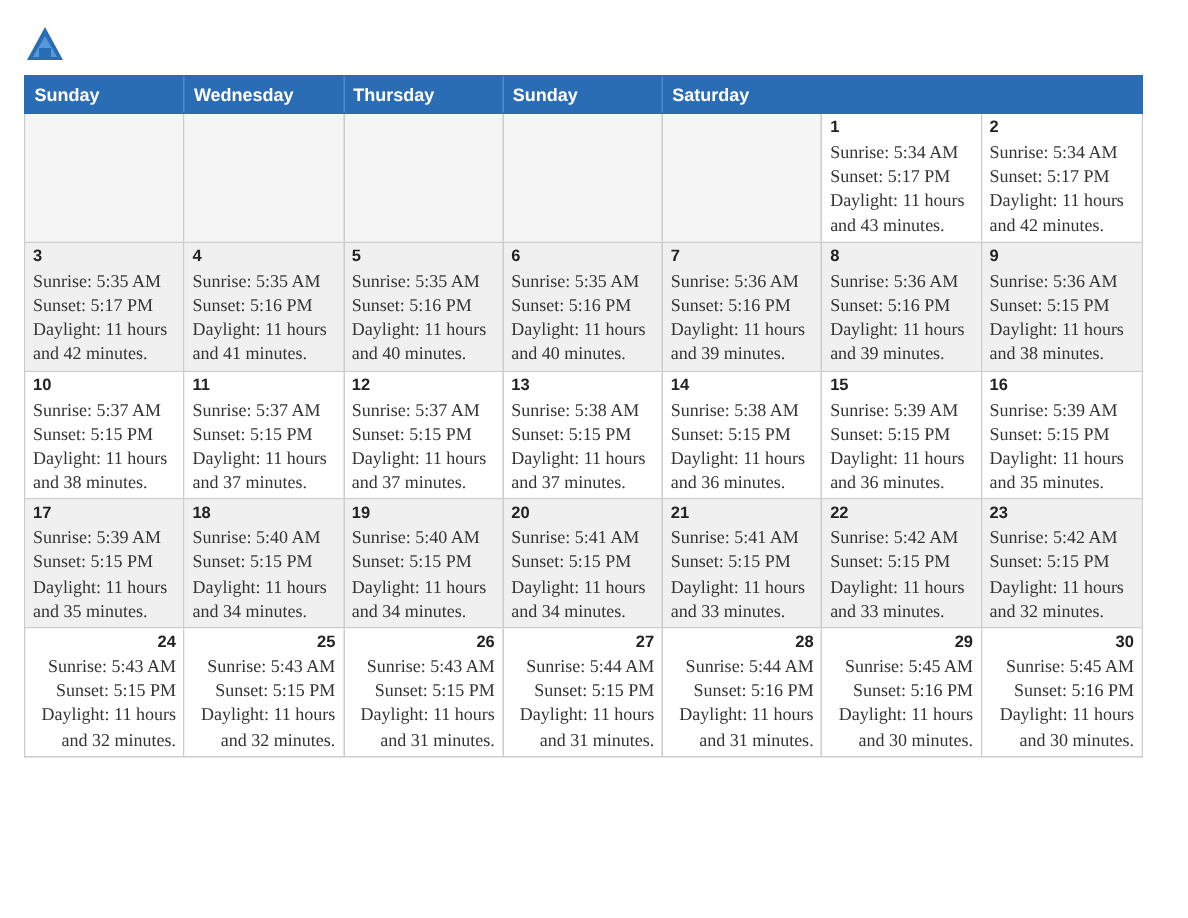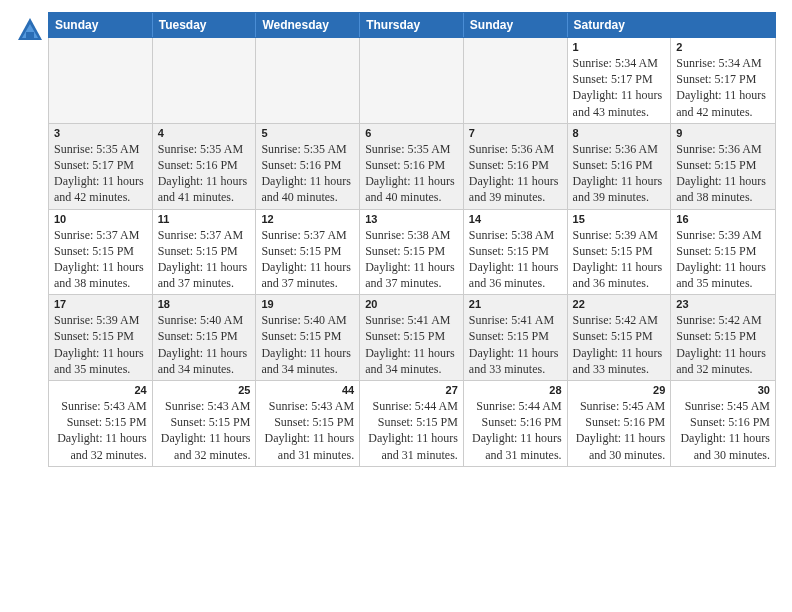--- a/index.html
+++ b/index.html
@@ -6,23 +6,23 @@
     body {
       font-family: Arial, sans-serif;
       background: #fff;
       width: 792px;
       height: 612px;
       overflow: hidden;
     }
     .page {
       width: 792px;
       height: 448px;
-      padding: 12px 16px 10px 16px;
-      display: flex;
-      flex-direction: row;
+      padding: 12px 30px 10px 16px;
+      display: flex;
+      flex-direction: column;
     }
     .header {
       display: flex;
       align-items: flex-start;
       justify-content: space-between;
       margin-bottom: 6px;
     }
     .logo {
       display: flex;
       align-items: center;
@@ -151,21 +151,20 @@
     </div>
     <div class="title-block">
       <div class="main-title"></div>
       <div class="subtitle"></div>
     </div>
   </div>
 
   <div class="calendar">
     <div class="cal-header-row" id="cal-header">
         <div class="cal-header-cell">Sunday</div>
-        <div class="cal-header-cell">Tuesday</div>
         <div class="cal-header-cell">Wednesday</div>
         <div class="cal-header-cell">Thursday</div>
         <div class="cal-header-cell">Sunday</div>
         <div class="cal-header-cell">Saturday</div>
       </div>
     <div class="cal-body" id="cal-body">
         <div class="cal-week">
           <div class="cal-cell empty"></div>
           <div class="cal-cell empty"></div>
           <div class="cal-cell empty"></div>
@@ -348,21 +347,21 @@
 and 32 minutes.</div>
           </div>
           <div class="cal-cell">
             <div class="day-number">25</div>
             <div class="day-info" style="white-space: pre-line;">Sunrise: 5:43 AM
 Sunset: 5:15 PM
 Daylight: 11 hours
 and 32 minutes.</div>
           </div>
           <div class="cal-cell">
-            <div class="day-number">44</div>
+            <div class="day-number">26</div>
             <div class="day-info" style="white-space: pre-line;">Sunrise: 5:43 AM
 Sunset: 5:15 PM
 Daylight: 11 hours
 and 31 minutes.</div>
           </div>
           <div class="cal-cell">
             <div class="day-number">27</div>
             <div class="day-info" style="white-space: pre-line;">Sunrise: 5:44 AM
 Sunset: 5:15 PM
 Daylight: 11 hours

